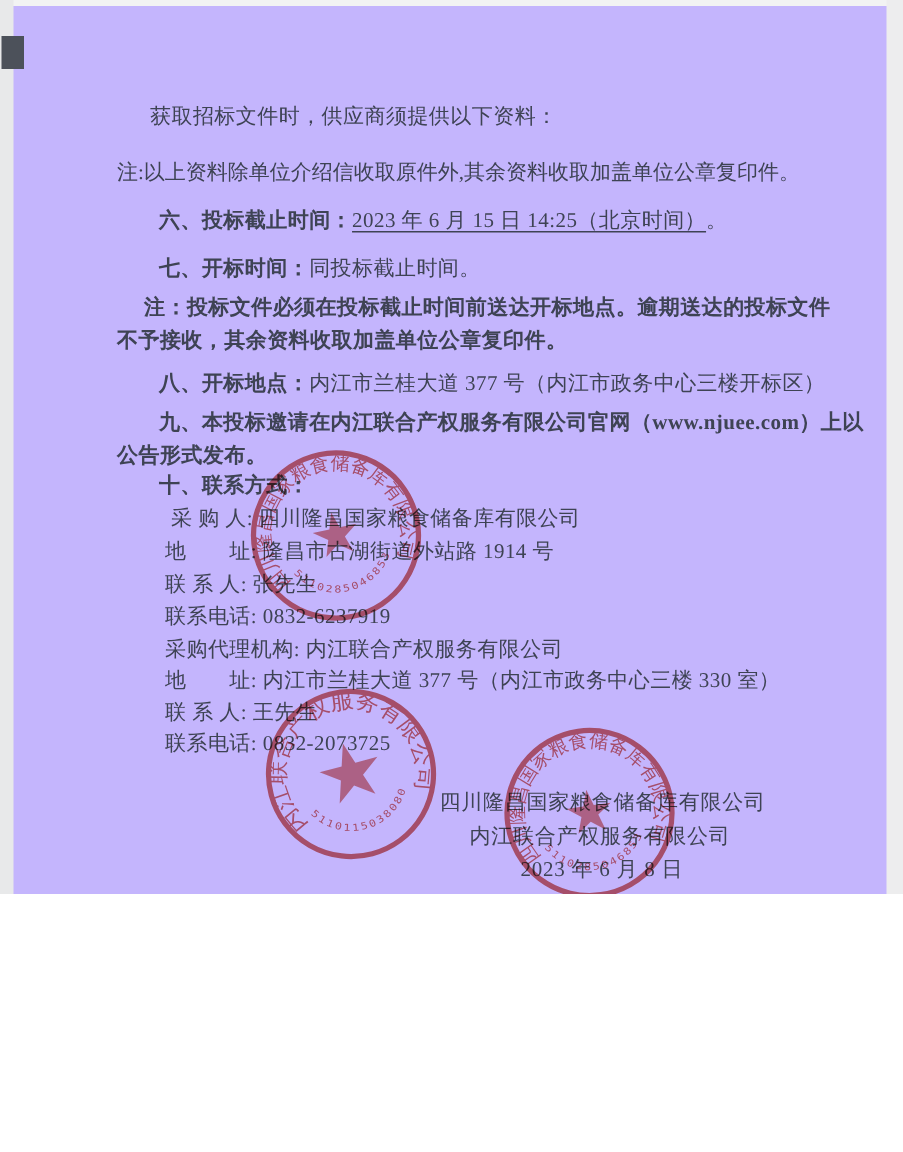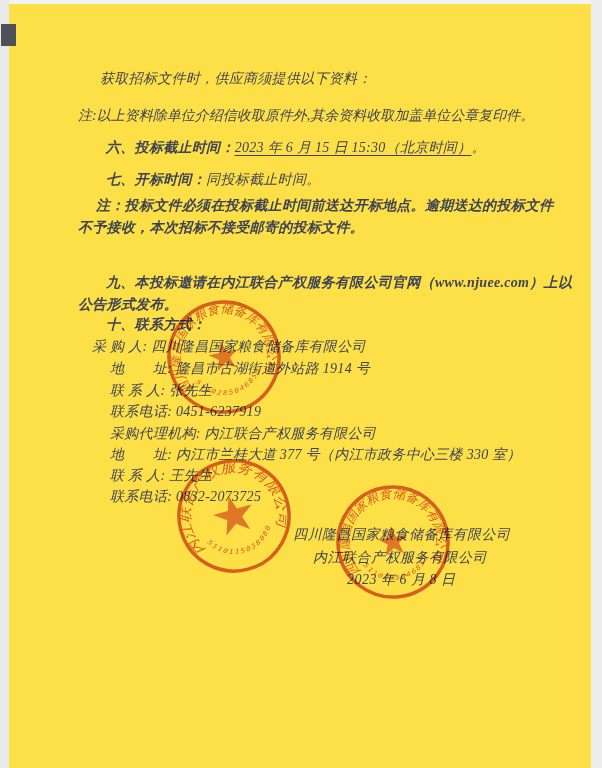--- a/index.html
+++ b/index.html
@@ -1,19 +1,18 @@
 <!DOCTYPE html>
 <html><head>
 <meta charset="utf-8">
 <style>
   html,body{margin:0;padding:0;}
   .screen{
-    position:relative;width:602px;height:768px;background:#fde047;overflow:hidden;
+    position:relative;width:602px;height:596px;background:#c4b5fd;overflow:hidden;
     font-family:"Liberation Serif","DejaVu Serif",serif;
-    font-style:italic;
   }
   .edge-left{position:absolute;left:0;top:0;width:9px;height:768px;background:#e8e9ea;}
   .edge-right{position:absolute;right:0;top:0;width:11px;height:768px;background:#ededee;}
   .edge-top{position:absolute;left:0;top:0;width:602px;height:4px;background:#f2f3f3;}
   .corner-mark{position:absolute;left:1px;top:24px;width:15px;height:22px;background:#4c515a;}
   .line{
     position:absolute;white-space:nowrap;color:#3e4354;font-size:14px;
     letter-spacing:0.3px;line-height:15px;
   }
   .b{font-weight:700;margin-top:25px;}
@@ -30,31 +29,32 @@
 <body>
 
 <div class="screen">
   <div class="edge-top"></div>
   <div class="edge-left"></div>
   <div class="edge-right"></div>
   <div class="corner-mark"></div>
 
   <div class="line" style="left:100px;top:71px"><span>获取招标文件时，供应商须提供以下资料：</span></div>
   <div class="line" style="left:78px;top:108px;letter-spacing:0px"><span>注:以上资料除单位介绍信收取原件外,其余资料收取加盖单位公章复印件。</span></div>
-  <div class="line" style="left:106px;top:140px"><span class="b">六、投标截止时间：</span><span class="u">2023 年 6 月 15 日 15:30（北京时间）</span><span>。</span></div>
+  <div class="line" style="left:106px;top:140px"><span class="b">六、投标截止时间：</span><span class="u">2023 年 6 月 15 日 14:25（北京时间）</span><span>。</span></div>
   <div class="line" style="left:106px;top:172px"><span class="b">七、开标时间：</span><span>同投标截止时间。</span></div>
   <div class="line" style="left:96px;top:198px"><span class="b">注：投标文件必须在投标截止时间前送达开标地点。逾期送达的投标文件</span></div>
-  <div class="line" style="left:78px;top:220px"><span class="b">不予接收，本次招标不接受邮寄的投标文件。</span></div>
+  <div class="line" style="left:78px;top:220px"><span class="b">不予接收，其余资料收取加盖单位公章复印件。</span></div>
+  <div class="line" style="left:106px;top:249px"><span class="b">八、开标地点：</span><span>内江市兰桂大道 377 号（内江市政务中心三楼开标区）</span></div>
   <div class="line" style="left:106px;top:275px"><span class="b">九、本投标邀请在内江联合产权服务有限公司官网（www.njuee.com）上以</span></div>
   <div class="line" style="left:78px;top:297px"><span class="b">公告形式发布。</span></div>
   <div class="line" style="left:106px;top:317px"><span class="b">十、联系方式：</span></div>
-  <div class="line" style="left:92px;top:339px"><span>采 购 人: 四川隆昌国家粮食储备库有限公司</span></div>
+  <div class="line" style="left:114px;top:339px"><span>采 购 人: 四川隆昌国家粮食储备库有限公司</span></div>
   <div class="line" style="left:110px;top:361px"><span>地　　址: 隆昌市古湖街道外站路 1914 号</span></div>
   <div class="line" style="left:110px;top:383px"><span>联 系 人: 张先生</span></div>
-  <div class="line" style="left:110px;top:404px"><span>联系电话: 0451-6237919</span></div>
+  <div class="line" style="left:110px;top:404px"><span>联系电话: 0832-6237919</span></div>
   <div class="line" style="left:110px;top:426px"><span>采购代理机构: 内江联合产权服务有限公司</span></div>
   <div class="line" style="left:110px;top:447px"><span>地　　址: 内江市兰桂大道 377 号（内江市政务中心三楼 330 室）</span></div>
   <div class="line" style="left:110px;top:468px"><span>联 系 人: 王先生</span></div>
   <div class="line" style="left:110px;top:489px"><span>联系电话: 0832-2073725</span></div>
 
   <div class="sig" style="left:293px;top:526px">四川隆昌国家粮食储备库有限公司</div>
   <div class="sig" style="left:313px;top:549px">内江联合产权服务有限公司</div>
   <div class="sig" style="left:347px;top:571px">2023 年 6 月 8 日</div>
 
   <svg class="seal" style="left:162px;top:295px;transform:rotate(-12deg)" width="124" height="124" viewBox="0 0 124 124">

